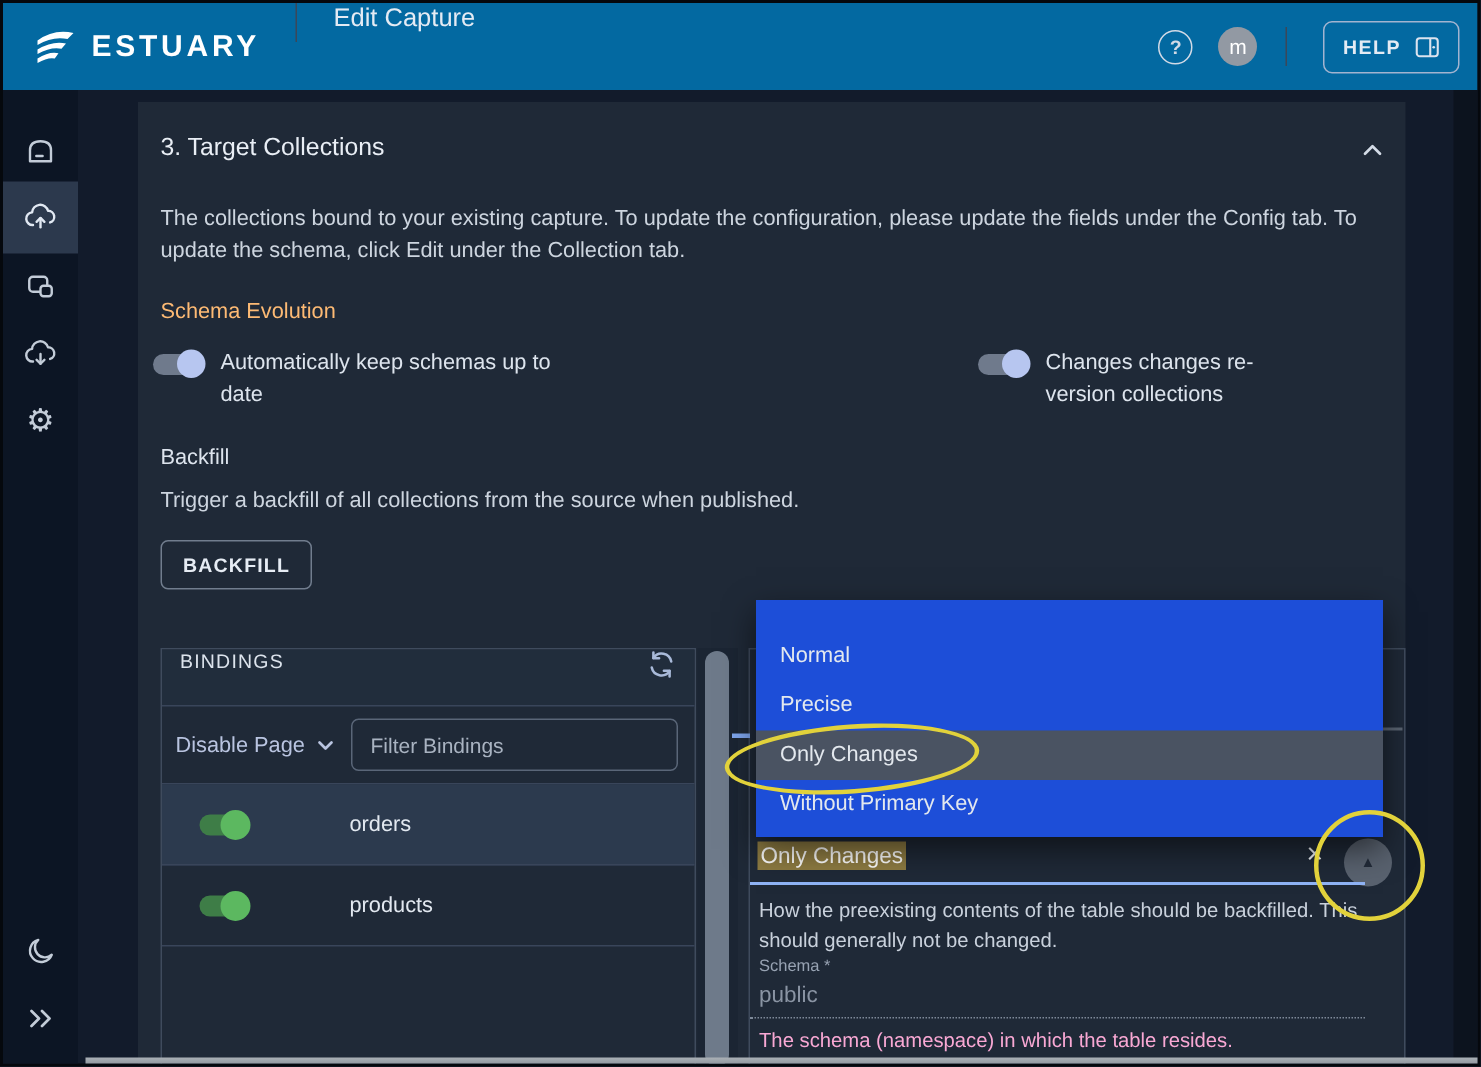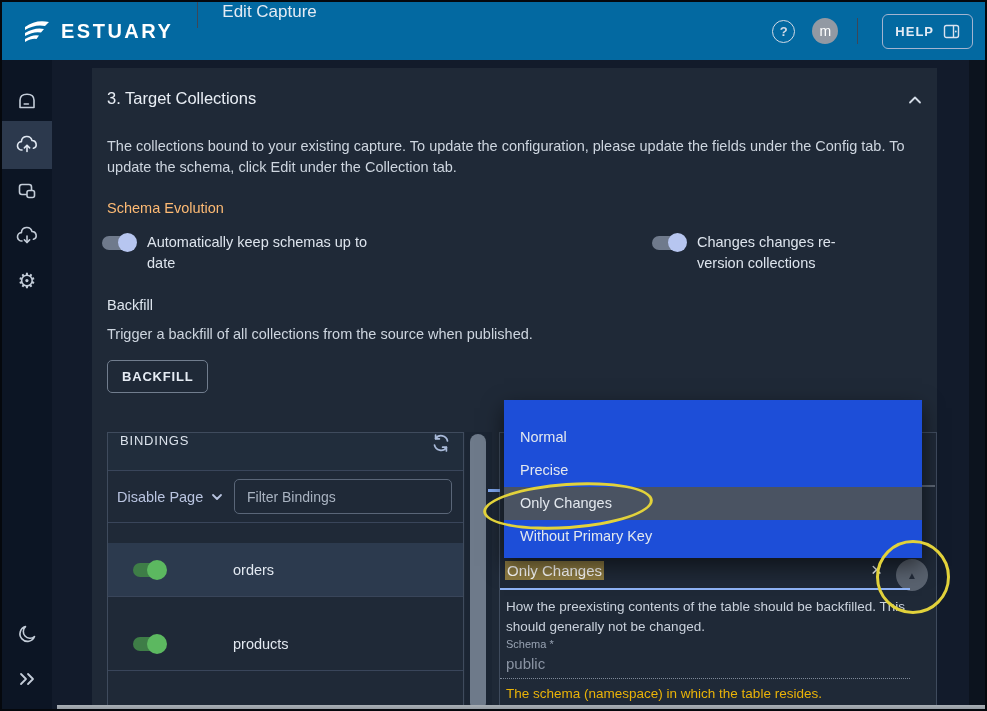--- a/index.html
+++ b/index.html
@@ -51,40 +51,40 @@
 
   
   .bindings-panel{position:absolute;left:15px;top:364px;width:357px;height:281px;border:1px solid #3f4b5d;}
   .bp-header{height:38px;border-bottom:1px solid #39455a;background:#212d3c;display:flex;align-items:flex-start;padding:0 12px;}
   .bp-title{color:#dce3ec;font-size:13px;letter-spacing:.8px;}
   .refresh{margin-left:auto;cursor:pointer;display:flex;}
   .bp-toolbar{height:52px;border-bottom:1px solid #39455a;display:flex;align-items:center;padding:0 9px;}
   .disable-page{display:flex;align-items:center;gap:7px;background:none;border:none;color:#b9c4e0;font-size:14.5px;cursor:pointer;font-family:inherit;}
   .filter-input{width:218px;height:35px;margin-left:auto;margin-right:2px;background:transparent;border:1px solid #5a6678;border-radius:5px;color:#dfe5ee;font-size:14px;padding:0 12px;font-family:inherit;}
   .filter-input::placeholder{color:#a9b3c1;}
-  .b-row{height:54px;border-bottom:1px solid #39455a;display:flex;align-items:center;padding-left:25px;gap:68px;cursor:pointer;margin-top:20px;}
+  .b-row{height:54px;border-bottom:1px solid #39455a;display:flex;align-items:center;padding-left:25px;gap:68px;cursor:pointer;}
   .b-row.selected{background:#2c3a4e;}
   .b-row-label{color:#e2e8f0;font-size:14.5px;}
 
   
   .scrollbar{position:absolute;left:463px;top:430px;width:27px;height:281px;background:#1b2533;z-index:3;}
   .scroll-thumb{position:absolute;left:5px;top:2px;width:16px;height:277px;background:#6e7a8a;border-radius:8px;cursor:pointer;}
 
   
   .details-panel{position:absolute;left:497px;top:430px;width:438px;height:281px;background:#1f2937;border:1px solid #3f4b5d;z-index:3;}
   .sel-value{position:absolute;left:5px;top:129px;font-size:15px;}
   .sel-value .hl{background:#8d7b42;color:#fdfdfd;padding:1px 2px;}
   .clear-x{position:absolute;left:371px;top:127px;font-size:19px;color:#eef2f7;cursor:pointer;line-height:1;}
   .collapse-btn{position:absolute;left:396px;top:126px;width:32px;height:32px;border-radius:50%;background:#59626f;display:flex;align-items:center;justify-content:center;color:#222b39;font-size:10px;cursor:pointer;}
   .blue-line{position:absolute;left:0;top:155px;width:410px;height:2px;background:#8fb3f5;}
   .field-help{position:absolute;left:6px;top:164px;width:402px;font-size:13.5px;color:#c9d1dc;line-height:20px;}
   .schema-label{position:absolute;left:6px;top:205px;font-size:11px;color:#98a3b3;}
   .schema-value{position:absolute;left:6px;top:222px;font-size:15px;color:#8a94a3;}
   .dotted{position:absolute;left:0;top:245px;width:410px;border-bottom:1.5px dotted #7e8999;}
-  .schema-help{position:absolute;left:6px;top:253px;font-size:13.5px;color:#eab308;}
+  .schema-help{position:absolute;left:6px;top:253px;font-size:13.5px;color:#f9a8d4;}
   .remnant-blue{position:absolute;left:486px;top:487px;width:12px;height:3px;background:#7fa7f0;z-index:4;}
   .remnant-gray{position:absolute;left:911px;top:483px;width:22px;height:2px;background:#5a6472;z-index:4;}
 
   
   .dropdown{position:absolute;left:502px;top:398px;width:418px;height:158px;background:#1d4ed8;box-shadow:0 8px 20px rgba(0,0,0,.55);padding-top:21px;z-index:10;}
   .dd-item{height:33px;line-height:33px;padding-left:16px;color:#e3e8ee;font-size:14.5px;cursor:pointer;}
   .dd-item.hl{background:#4a5362;}
 
   
   .ellipse-annot{position:absolute;left:481px;top:481px;width:170px;height:46px;border:3px solid #e2d23b;border-radius:50%;transform:rotate(-4deg);z-index:12;pointer-events:none;}

